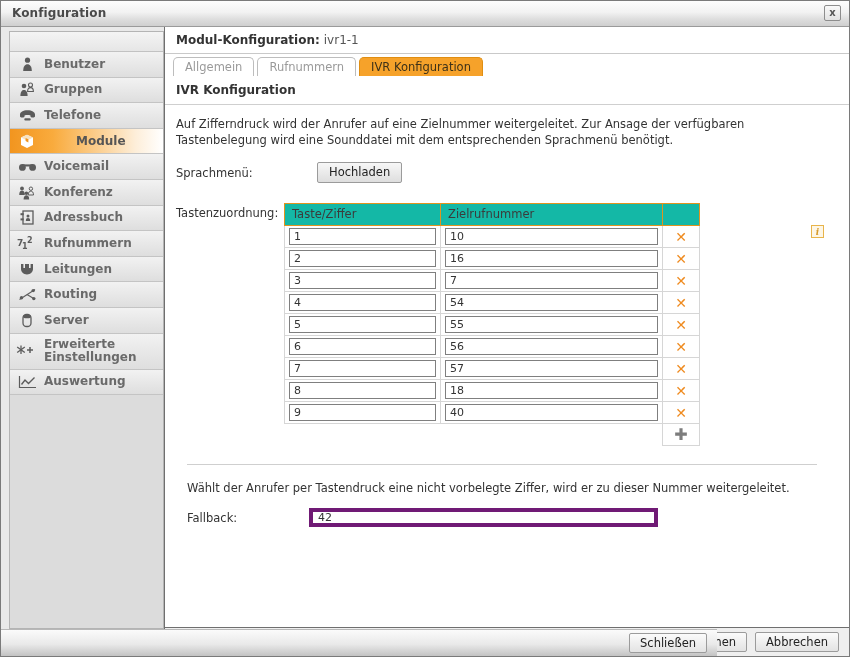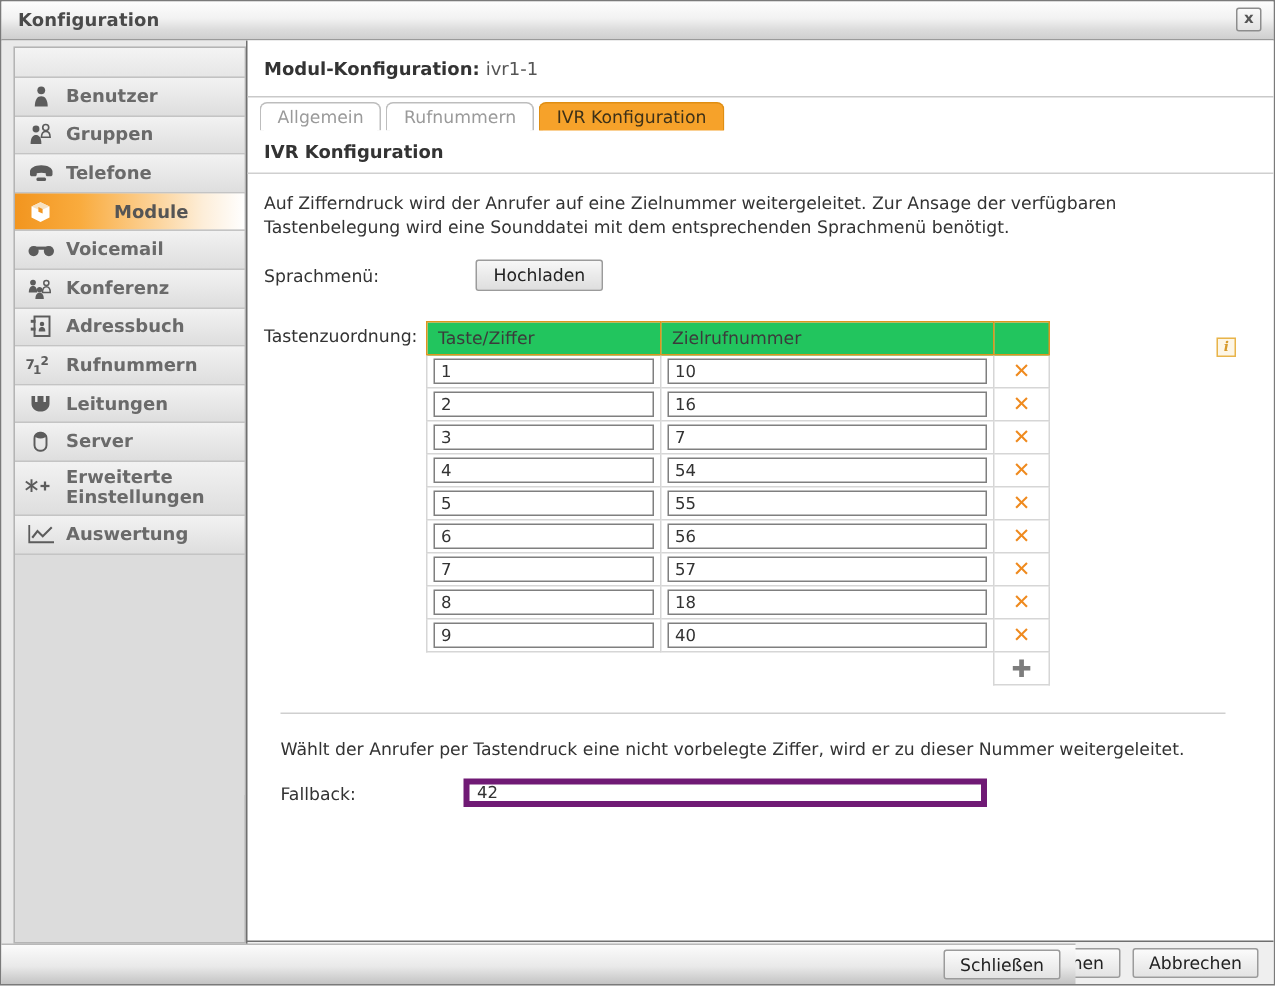--- a/index.html
+++ b/index.html
@@ -129,21 +129,21 @@
     position: absolute;
     left: 163px; top: 0px;
     width: 685px;
     height: 601px;
     background: #ffffff;
     border-left: 1px solid #6f6f6f;
     border-bottom: 1px solid #6f6f6f;
     box-sizing: border-box;
   }
   .main-header {
-    height: 38px;
+    height: 27px;
     border-bottom: 1px solid #c9c9c9;
     display: flex;
     align-items: center;
     padding-left: 11px;
     box-sizing: border-box;
   }
   .main-header b { font-size: 12px; color: #333; }
   .main-header span { font-size: 12px; color: #555; margin-left: 4px; }
 
   
@@ -269,21 +269,21 @@
     color: #333;
     width: 108px;
     min-width: 108px;
     padding-top: 3px;
   }
   .tz-table {
     border-collapse: collapse;
     table-layout: fixed;
   }
   .tz-table th {
-    background: #22c55e;
+    background: #14b8a6;
     color: #3b3b3b;
     font-size: 11.5px;
     font-weight: normal;
     text-align: left;
     padding: 2px 0 3px 7px;
     border: 1px solid #e0941f;
     height: 16px;
   }
   .tz-table th.c1 { width: 148px; }
   .tz-table th.c2 { width: 214px; }
@@ -540,20 +540,32 @@
 
       <div class="side-item">
         <span class="side-icon">
           <svg width="16" height="13" viewBox="0 0 16 13">
               <path d="M2 1 L2 6 C2 9 4.4 11.4 8 11.4 C11.6 11.4 14 9 14 6 L14 1 L11.6 1 L11.6 5 L10 5 L10 1 L6 1 L6 5 L4.4 5 L4.4 1 Z" fill="#5c5c5c"></path>
             </svg>
         </span>
         <span class="side-label">Leitungen</span>
       </div>
 
+      <div class="side-item">
+        <span class="side-icon">
+          <svg width="19" height="13" viewBox="0 0 19 13">
+              <path d="M1.5 11.5 L17 1.5" stroke="#5c5c5c" stroke-width="1.1" fill="none"></path>
+              <path d="M9 6.5 L16.5 11" stroke="#5c5c5c" stroke-width="1.1" fill="none"></path>
+              <circle cx="3.5" cy="9.8" r="1.7" fill="#5c5c5c"></circle>
+              <circle cx="15.2" cy="2.6" r="1.7" fill="#5c5c5c"></circle>
+              <circle cx="15.8" cy="10.6" r="1.7" fill="#5c5c5c"></circle>
+            </svg>
+        </span>
+        <span class="side-label">Routing</span>
+      </div>
 
       <div class="side-item">
         <span class="side-icon">
           <svg width="12" height="15" viewBox="0 0 12 15">
               <rect x="2" y="1.5" width="8" height="12" rx="3.6" fill="none" stroke="#5c5c5c" stroke-width="1.3"></rect>
               <ellipse cx="6" cy="3.4" rx="4" ry="1.9" fill="#5c5c5c"></ellipse>
             </svg>
         </span>
         <span class="side-label">Server</span>
       </div>

